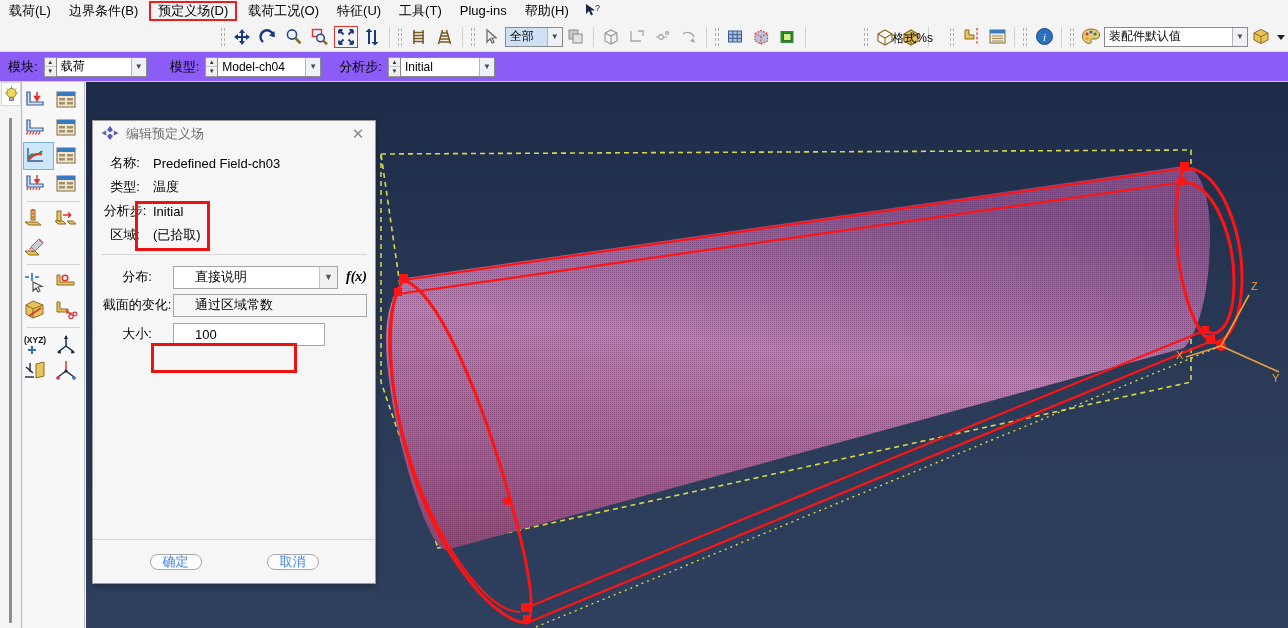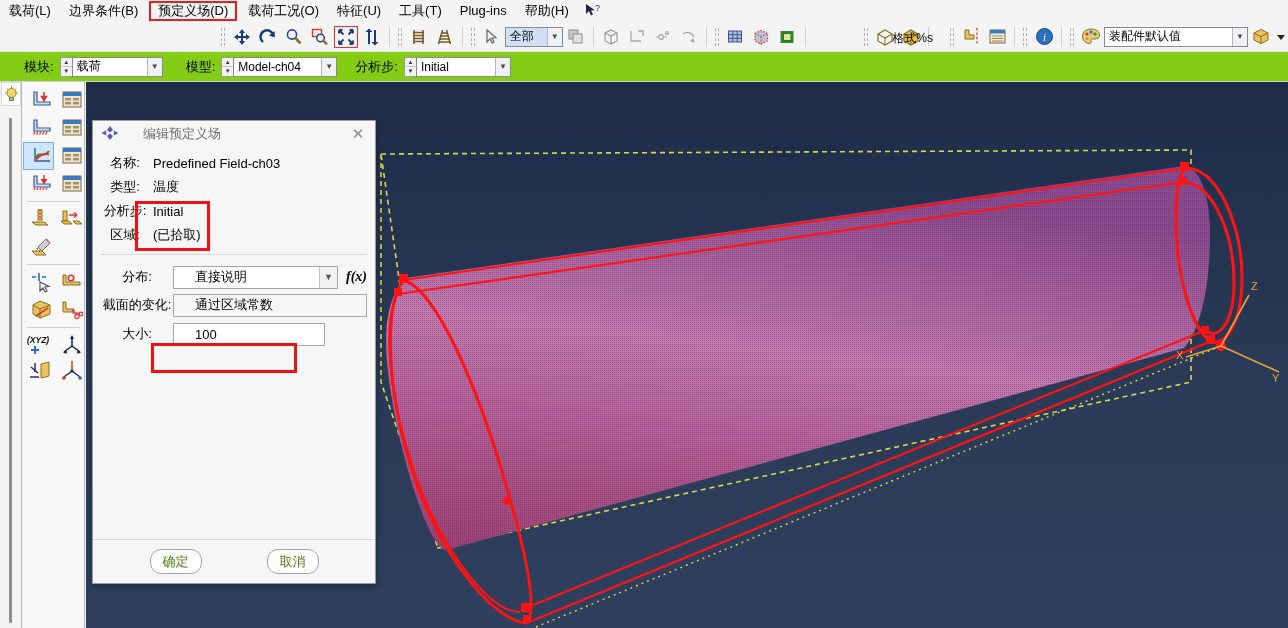--- a/index.html
+++ b/index.html
@@ -58,22 +58,22 @@
     display: flex; align-items: center; justify-content: center;
     font-size: 8px; color: #4a4a4a;
   }
   .combo-white { background: #fff; }
 
   .lbl { font-size: 13px; color: #000; white-space: nowrap; }
 
   
   .toolbar2 {
     position: absolute; left: 0; top: 52px; width: 1288px; height: 30px;
-    background: #84cc16; display: flex; align-items: center; gap: 6px;
-    padding-left: 24px; border-bottom: 1px solid #cfcfcf;
+    background: #8b5cf6; display: flex; align-items: center; gap: 6px;
+    padding-left: 8px; border-bottom: 1px solid #cfcfcf;
   }
   .spinbox {
     width: 12px; height: 20px; display: flex; flex-direction: column;
     border: 1px solid #9a9a9a; border-right: none; background: #f0f0f0;
   }
   .spinbox div {
     flex: 1; display: flex; align-items: center; justify-content: center;
     font-size: 6px; color: #333; line-height: 1;
   }
   .spinbox div:first-child { border-bottom: 1px solid #c8c8c8; }
@@ -94,42 +94,42 @@
     background: #8d8d8d; border-radius: 1px;
   }
 
   .toolcol {
     position: absolute; left: 23px; top: 82px; width: 62px; height: 546px;
     background: #f8f8f8; border-right: 1px solid #b9b9b9;
     padding-top: 4px;
   }
   .toolrow { display: flex; height: 28px; }
   .toolcell {
-    width: 31px; height: 28px; display: flex; align-items: center; justify-content: flex-end;
-    cursor: default; position: relative; font-style: italic;
+    width: 31px; height: 28px; display: flex; align-items: center; justify-content: flex-start;
+    cursor: default; position: relative;
   }
   .toolcell.sel { background: #cde6fa; border: 1px solid #7aaede; }
   .toolsep { height: 1px; background: #d2d2d2; margin: 3px 4px; }
 
   
   .viewport {
     position: absolute; left: 86px; top: 82px; width: 1202px; height: 546px;
     background: linear-gradient(180deg, #1e2c49 0%, #2a3a57 55%, #2e405e 100%);
     overflow: hidden;
   }
 
   
   .dialog {
     position: absolute; left: 92px; top: 120px; width: 284px; height: 464px;
     background: #f6f6f6; border: 1px solid #9b9b9b;
     box-shadow: 0 2px 7px rgba(0,0,0,.35);
     display: flex; flex-direction: column;
   }
   .dlg-title {
-    height: 26px; display: flex; align-items: center; gap: 24px;
+    height: 26px; display: flex; align-items: center; gap: 7px;
     padding: 0 6px 0 8px; background: #f6f6f6;
   }
   .dlg-title-text { font-size: 13px; color: #6f6f6f; flex: 1; }
   .dlg-close {
     width: 22px; height: 20px; display: flex; align-items: center; justify-content: center;
     font-size: 15px; color: #8a8a8a; cursor: default;
   }
   .dlg-body { flex: 1; padding: 4px 8px 0 8px; position: relative; text-align: center; }
 
   .frow { display: flex; align-items: center; height: 24px; }
@@ -153,24 +153,24 @@
   .fx { font-style: italic; font-family: "Liberation Serif", serif; font-size: 14px; font-weight: bold; }
 
   .redbox { position: absolute; border: 3px solid #ee1111; pointer-events: none; }
 
   .dlg-footer {
     height: 44px; border-top: 1px solid #d7d7d7;
     display: flex; align-items: center; justify-content: space-around;
     padding: 0 24px;
   }
   .btn {
-    min-width: 48px; height: 25px; padding: 0 12px;
+    min-width: 48px; height: 16px; padding: 0 12px;
     border: 1px solid #a8a8a8; border-radius: 11px; background: #fdfdfd;
     font-size: 13px; display: flex; align-items: center; justify-content: center;
-    cursor: default; color: #4d7c0f;
+    cursor: default; color: #3b82f6;
   }
 
   .ovl-text {
     position: absolute; font-size: 12px; color: #000; white-space: nowrap;
   }
 </style>
 </head>
 <body>
 
 <div id="app">

